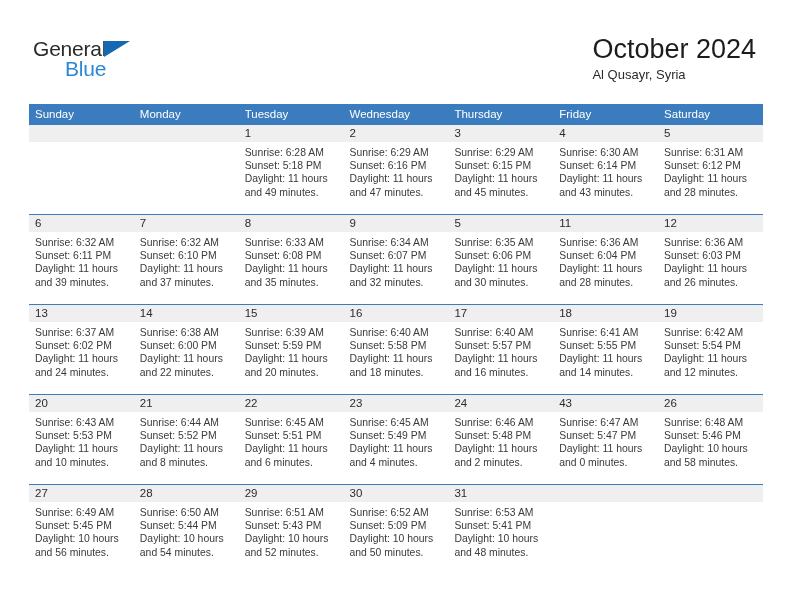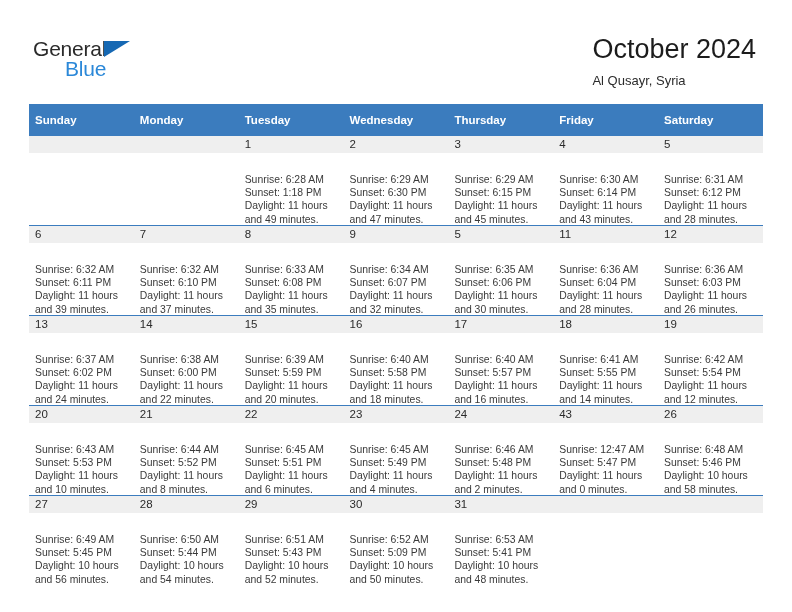--- a/index.html
+++ b/index.html
@@ -68,44 +68,44 @@
     top: 33px;
   }
   .cal-title {
     font-size: 27px;
     color: #1c1c1c;
     font-weight: normal;
     line-height: 32px;
     white-space: nowrap;
   }
   .cal-subtitle {
-    margin-top: 8px;
+    margin-top: 2px;
     font-size: 13px;
     color: #2b2b2b;
     line-height: 16px;
     white-space: nowrap;
   }
 
   
   .calendar {
     position: absolute;
     left: 29px;
     top: 104px;
     width: 734px;
     border-collapse: collapse;
     table-layout: fixed;
   }
   .calendar th {
     background: #3b7cbe;
     color: #ffffff;
     font-size: 11.5px;
-    font-weight: bold;
+    font-weight: normal;
     text-align: left;
     padding: 4px 0 5px 6px;
-    height: 32px;
+    height: 21px;
     line-height: 12px;
   }
   .calendar td {
     vertical-align: top;
     padding: 0;
     height: 89px;
     border-top: 1.4px solid #3b7cbe;
   }
   .calendar tr.week-first td { border-top: none; }
 
@@ -116,21 +116,21 @@
   }
   .daynum-band {
     height: 17px;
     background: #efefef;
     padding-left: 6px;
     font-size: 11.5px;
     color: #2b2b2b;
     line-height: 17px;
   }
   .details {
-    padding: 20px 4px 0 6px;
+    padding: 4px 4px 0 6px;
     font-size: 10.4px;
     color: #3a3a3a;
     line-height: 13.2px;
   }
   .details div { white-space: nowrap; }
 </style>
 </head>
 <body>
 
 <div id="page">
@@ -185,32 +185,32 @@
                 <div></div>
                 <div></div>
               </div>
             </div>
           </td>
         <td>
             <div class="daycell">
               <div class="daynum-band">1</div>
               <div class="details">
                 <div>Sunrise: 6:28 AM</div>
-                <div>Sunset: 1:18 PM</div>
+                <div>Sunset: 5:18 PM</div>
                 <div>Daylight: 11 hours</div>
                 <div>and 49 minutes.</div>
               </div>
             </div>
           </td>
         <td>
             <div class="daycell">
               <div class="daynum-band">2</div>
               <div class="details">
                 <div>Sunrise: 6:29 AM</div>
-                <div>Sunset: 6:30 PM</div>
+                <div>Sunset: 6:16 PM</div>
                 <div>Daylight: 11 hours</div>
                 <div>and 47 minutes.</div>
               </div>
             </div>
           </td>
         <td>
             <div class="daycell">
               <div class="daynum-band">3</div>
               <div class="details">
                 <div>Sunrise: 6:29 AM</div>
@@ -457,21 +457,21 @@
                 <div>Sunset: 5:48 PM</div>
                 <div>Daylight: 11 hours</div>
                 <div>and 2 minutes.</div>
               </div>
             </div>
           </td>
         <td>
             <div class="daycell">
               <div class="daynum-band">43</div>
               <div class="details">
-                <div>Sunrise: 12:47 AM</div>
+                <div>Sunrise: 6:47 AM</div>
                 <div>Sunset: 5:47 PM</div>
                 <div>Daylight: 11 hours</div>
                 <div>and 0 minutes.</div>
               </div>
             </div>
           </td>
         <td>
             <div class="daycell">
               <div class="daynum-band">26</div>
               <div class="details">

